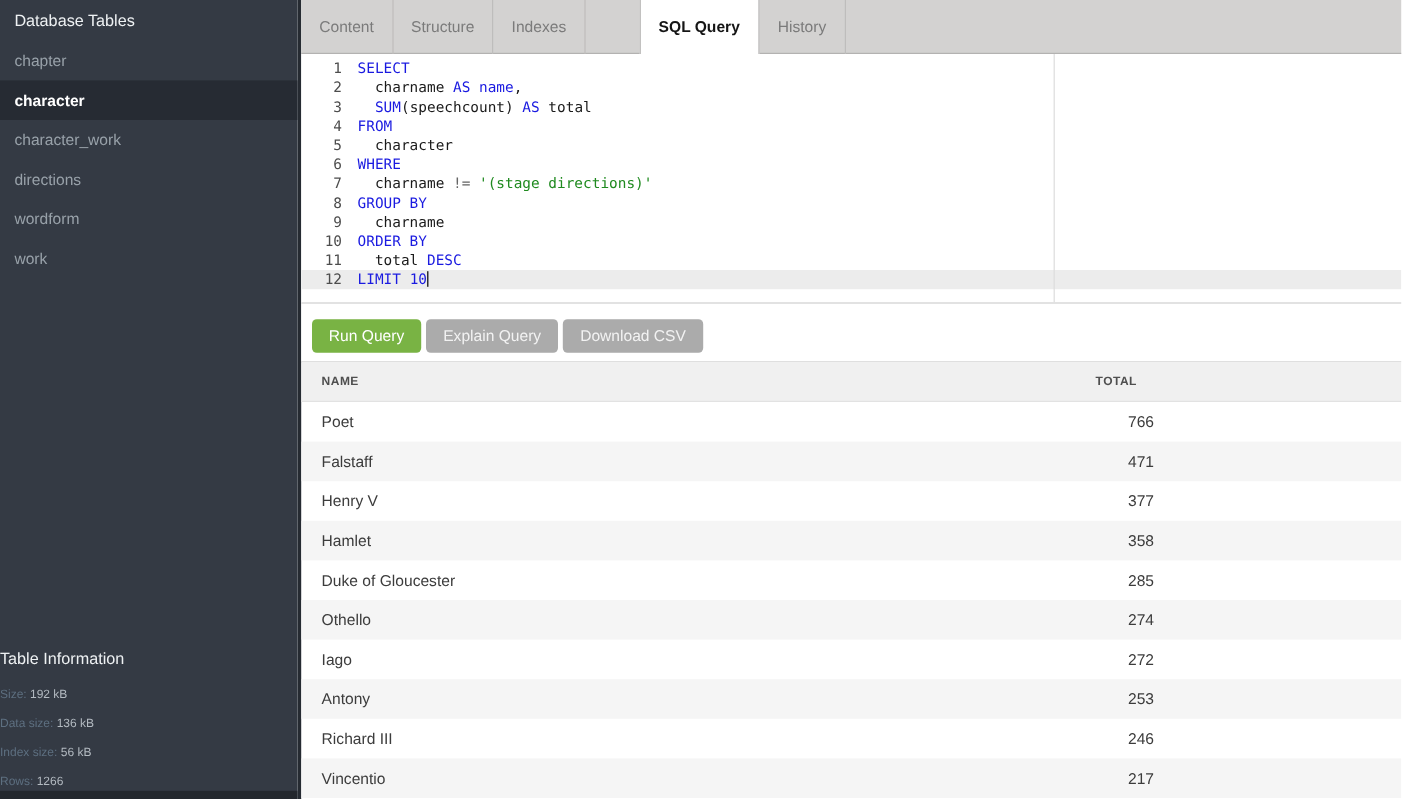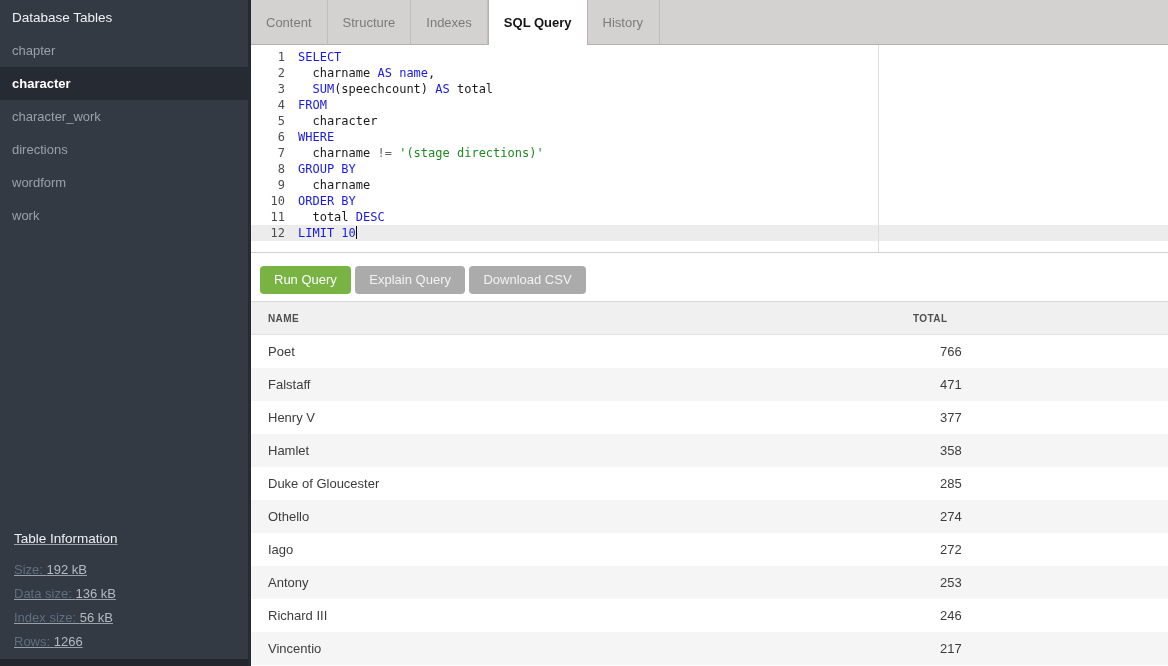--- a/index.html
+++ b/index.html
@@ -22,40 +22,40 @@
   .app{display:flex;width:1168px;height:666px;overflow:hidden;}
 
   
   .sidebar{position:relative;width:248px;flex:0 0 248px;height:100%;
     background:var(--sidebar_bg);color:var(--sidebar_item_text);overflow:hidden;}
   .sb-title{padding:10px 12px 9px;font-size:13.5px;color:var(--sidebar_heading_text);}
   .table-list{list-style:none;}
   .table-list li{height:33px;line-height:33px;padding-left:12px;font-size:13px;
     color:var(--sidebar_item_text);cursor:default;}
   .table-list li.selected{background:var(--sidebar_selected_bg);color:#fff;font-weight:bold;}
-  .sb-info{position:absolute;left:0;right:0;bottom:12px;padding:0 14px;text-decoration:underline;}
+  .sb-info{position:absolute;left:0;right:0;bottom:2px;padding:0 0;}
   .sb-info-title{font-size:13.5px;line-height:18px;color:var(--sidebar_heading_text);margin-bottom:10px;}
   .info-list{list-style:none;}
-  .info-list li{line-height:24px;font-size:13px;}
+  .info-list li{line-height:24px;font-size:10px;}
   .info-list .lbl{color:var(--info_label);}
   .info-list .val{color:var(--info_value);}
   .sb-footer{position:absolute;left:0;right:0;bottom:0;height:7px;background:var(--sidebar_footer);}
 
   
   .main{flex:1;display:flex;flex-direction:column;height:100%;
     border-left:3px solid var(--sidebar_edge);background:#fff;overflow:hidden;}
 
   
   .tabbar{display:flex;height:45px;flex:0 0 45px;background:var(--tabbar_bg);
     border-bottom:1px solid var(--tabbar_border);}
-  .tab{height:45px;line-height:45px;padding:0 15px;min-width:72px;text-align:left;
+  .tab{height:45px;line-height:45px;padding:0 15px;min-width:72px;text-align:right;
     font-size:13px;color:var(--tab_text);border-right:1px solid var(--tab_separator);cursor:default;}
   .tab.active{background:#fff;color:var(--tab_active_text);font-weight:bold;
     border-right:1px solid var(--tabbar_border);border-left:1px solid var(--tabbar_border);
-    margin-bottom:-1px;height:46px;}
+    margin-bottom:-1px;height:46px;margin-left:45px;}
 
   
   .editor{position:relative;flex:0 0 208px;height:208px;background:var(--editor_bg);
     border-bottom:1px solid #d0d0d0;overflow:hidden;
     font-family:"DejaVu Sans Mono","Liberation Mono",monospace;font-size:12px;}
   .editor-lines{padding-top:4px;}
   .line{display:flex;height:16px;line-height:16px;}
   .line.current{background:var(--current_line_bg);}
   .ln{flex:0 0 43px;width:43px;text-align:right;padding-right:9px;
     color:var(--gutter_text);background:transparent;}

